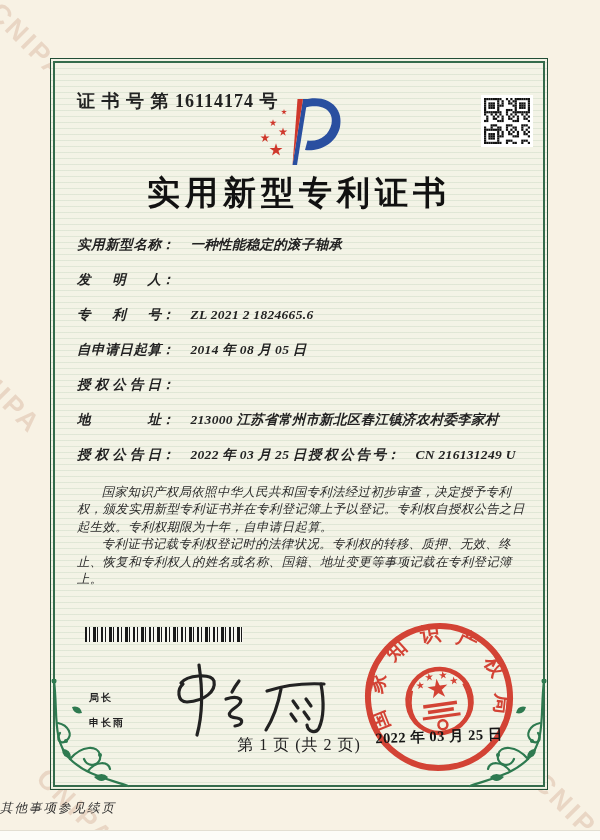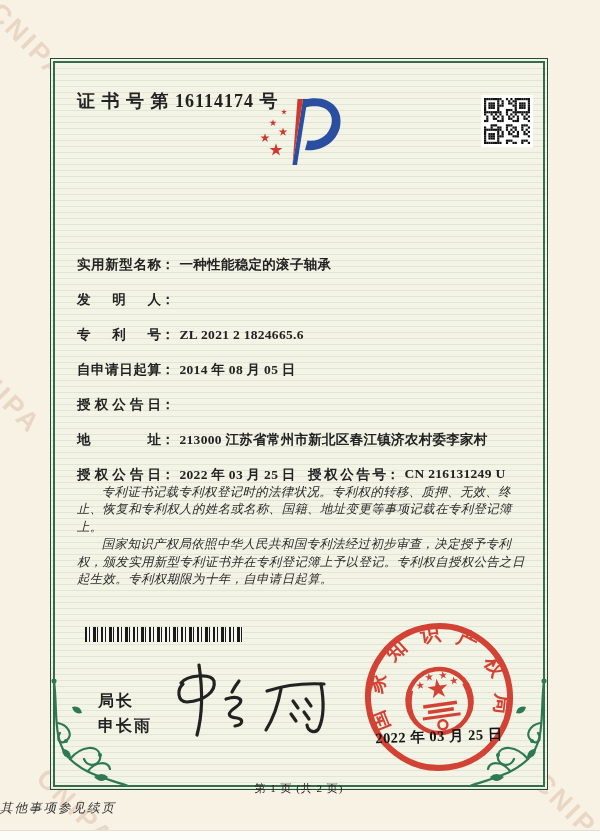--- a/index.html
+++ b/index.html
@@ -23,55 +23,55 @@
           letter-spacing:1px;color:#222;}
 
   .logo{position:absolute;left:205px;top:34px;width:90px;height:78px;}
   .qr{position:absolute;left:430px;top:36px;width:46px;height:46px;background:#fff;
       padding:3px;line-height:0;}
 
   .title{position:absolute;left:0;top:112px;width:100%;text-align:center;
          font-size:33px;font-weight:bold;letter-spacing:5px;color:#111;}
 
   
-  .fields{position:absolute;left:26px;top:188px;width:458px;font-size:13.5px;color:#222;}
+  .fields{position:absolute;left:26px;top:168px;width:458px;font-size:13.5px;color:#222;font-style:italic;}
   .row{height:35px;display:flex;align-items:center;position:relative;}
   .flabel{display:inline-block;width:84px;font-weight:bold;text-align:justify;text-align-last:justify;}
   .colon{font-weight:bold;}
-  .fvalue{margin-left:5px;font-weight:bold;letter-spacing:.3px;}
-  .pair2{position:absolute;left:231px;display:flex;align-items:flex-start;}
+  .fvalue{margin-left:16px;font-weight:bold;letter-spacing:.3px;}
+  .pair2{position:absolute;left:231px;display:flex;align-items:center;}
   .pair2 .flabel{width:78px;}
 
   
   .paras{position:absolute;left:26px;top:425px;width:458px;font-size:12.4px;
          line-height:17.4px;color:#2a2a2a;font-style:italic;letter-spacing:.4px;}
   .paras p{margin:0;text-indent:2em;}
 
   
   .barcode{position:absolute;left:34px;top:568px;width:158px;height:15px;
     background:repeating-linear-gradient(90deg,#191919 0 2px,#f6f6f0 2px 4px,#191919 4px 5px,
       #f6f6f0 5px 8px,#191919 8px 11px,#f6f6f0 11px 12px,#191919 12px 13px,#f6f6f0 13px 16px);}
 
   
-  .officer-title,.officer-name{position:absolute;left:47px;
+  .officer-title,.officer-name{position:absolute;left:38px;
       font-family:"Liberation Sans","DejaVu Sans",sans-serif;
-      font-weight:bold;font-size:16px;color:#222;letter-spacing:2px;}
+      font-weight:bold;font-size:10px;color:#222;letter-spacing:2px;}
   .officer-title{top:632px;}
   .officer-name{top:657px;}
   .signature{position:absolute;left:118px;top:596px;width:172px;height:88px;}
 
   
   .seal{position:absolute;left:310px;top:560px;width:156px;height:156px;
         transform:rotate(-8deg);opacity:.95;}
   .seal-date{position:absolute;left:312px;top:668px;width:152px;text-align:center;
         font-size:14.5px;font-weight:bold;color:#151515;letter-spacing:.5px;
         transform:rotate(-2deg);z-index:3;}
 
-  .pageno{position:absolute;left:0;top:722px;width:100%;text-align:center;
-        font-size:11px;color:#222;letter-spacing:1px;}
+  .pageno{position:absolute;left:0;top:676px;width:100%;text-align:center;
+        font-size:16px;color:#222;letter-spacing:1px;}
 
   
   .orn{position:absolute;bottom:-2px;width:82px;height:112px;z-index:2;}
   .orn-left{left:-3px;}
   .orn-right{right:-3px;transform:scaleX(-1);}
 
   
   .continuation{position:absolute;left:0;top:800px;width:100%;text-align:left;
         font-size:12.5px;font-style:italic;color:#333;letter-spacing:2px;z-index:1;}
   .page-edge{position:absolute;left:0;bottom:0;width:100%;height:9px;background:#fcfcf8;
@@ -313,20 +313,21 @@
           <rect x="11.0" y="44.0" width="2.2" height="2.2"></rect>
           <rect x="13.2" y="44.0" width="2.2" height="2.2"></rect>
           <rect x="15.4" y="44.0" width="2.2" height="2.2"></rect>
           <rect x="22.0" y="44.0" width="2.2" height="2.2"></rect>
           <rect x="28.6" y="44.0" width="2.2" height="2.2"></rect>
           <rect x="30.8" y="44.0" width="2.2" height="2.2"></rect>
           <rect x="37.4" y="44.0" width="2.2" height="2.2"></rect>
           <rect x="44.0" y="44.0" width="2.2" height="2.2"></rect>
         </svg></div>
 
+    <div class="title">实用新型专利证书</div>
 
     <div class="fields">
       <div class="row">
         <span class="flabel">实用新型名称</span>
           <span class="colon">：</span>
         <span class="fvalue">一种性能稳定的滚子轴承</span>
       </div>
       <div class="row">
         <span class="flabel">发明人</span>
           <span class="colon">：</span>
@@ -356,22 +357,22 @@
         <span class="fvalue">2022 年 03 月 25 日</span>
         <span class="pair2">
           <span class="flabel">授权公告号</span>
             <span class="colon">：</span>
           <span class="fvalue">CN 216131249 U</span>
         </span>
       </div>
     </div>
 
     <div class="paras">
+      <p>国家知识产权局依照中华人民共和国专利法经过初步审查，决定授予专利权，颁发实用新型专利证书并在专利登记簿上予以登记。专利权自授权公告之日起生效。专利权期限为十年，自申请日起算。</p>
       <p>专利证书记载专利权登记时的法律状况。专利权的转移、质押、无效、终止、恢复和专利权人的姓名或名称、国籍、地址变更等事项记载在专利登记簿上。</p>
-      <p>国家知识产权局依照中华人民共和国专利法经过初步审查，决定授予专利权，颁发实用新型专利证书并在专利登记簿上予以登记。专利权自授权公告之日起生效。专利权期限为十年，自申请日起算。</p>
     </div>
 
     <div class="barcode"></div>
 
     <div class="officer-title">局长</div>
     <div class="officer-name">申长雨</div>
 
     <svg class="signature" viewBox="0 0 172 88">
       <g fill="none" stroke="#222" stroke-width="3.2" stroke-linecap="round">
         <path d="M12 28 C 18 20, 42 18, 45 26 C 47 36, 36 46, 18 47 C 8 47, 8 34, 14 29"></path>

